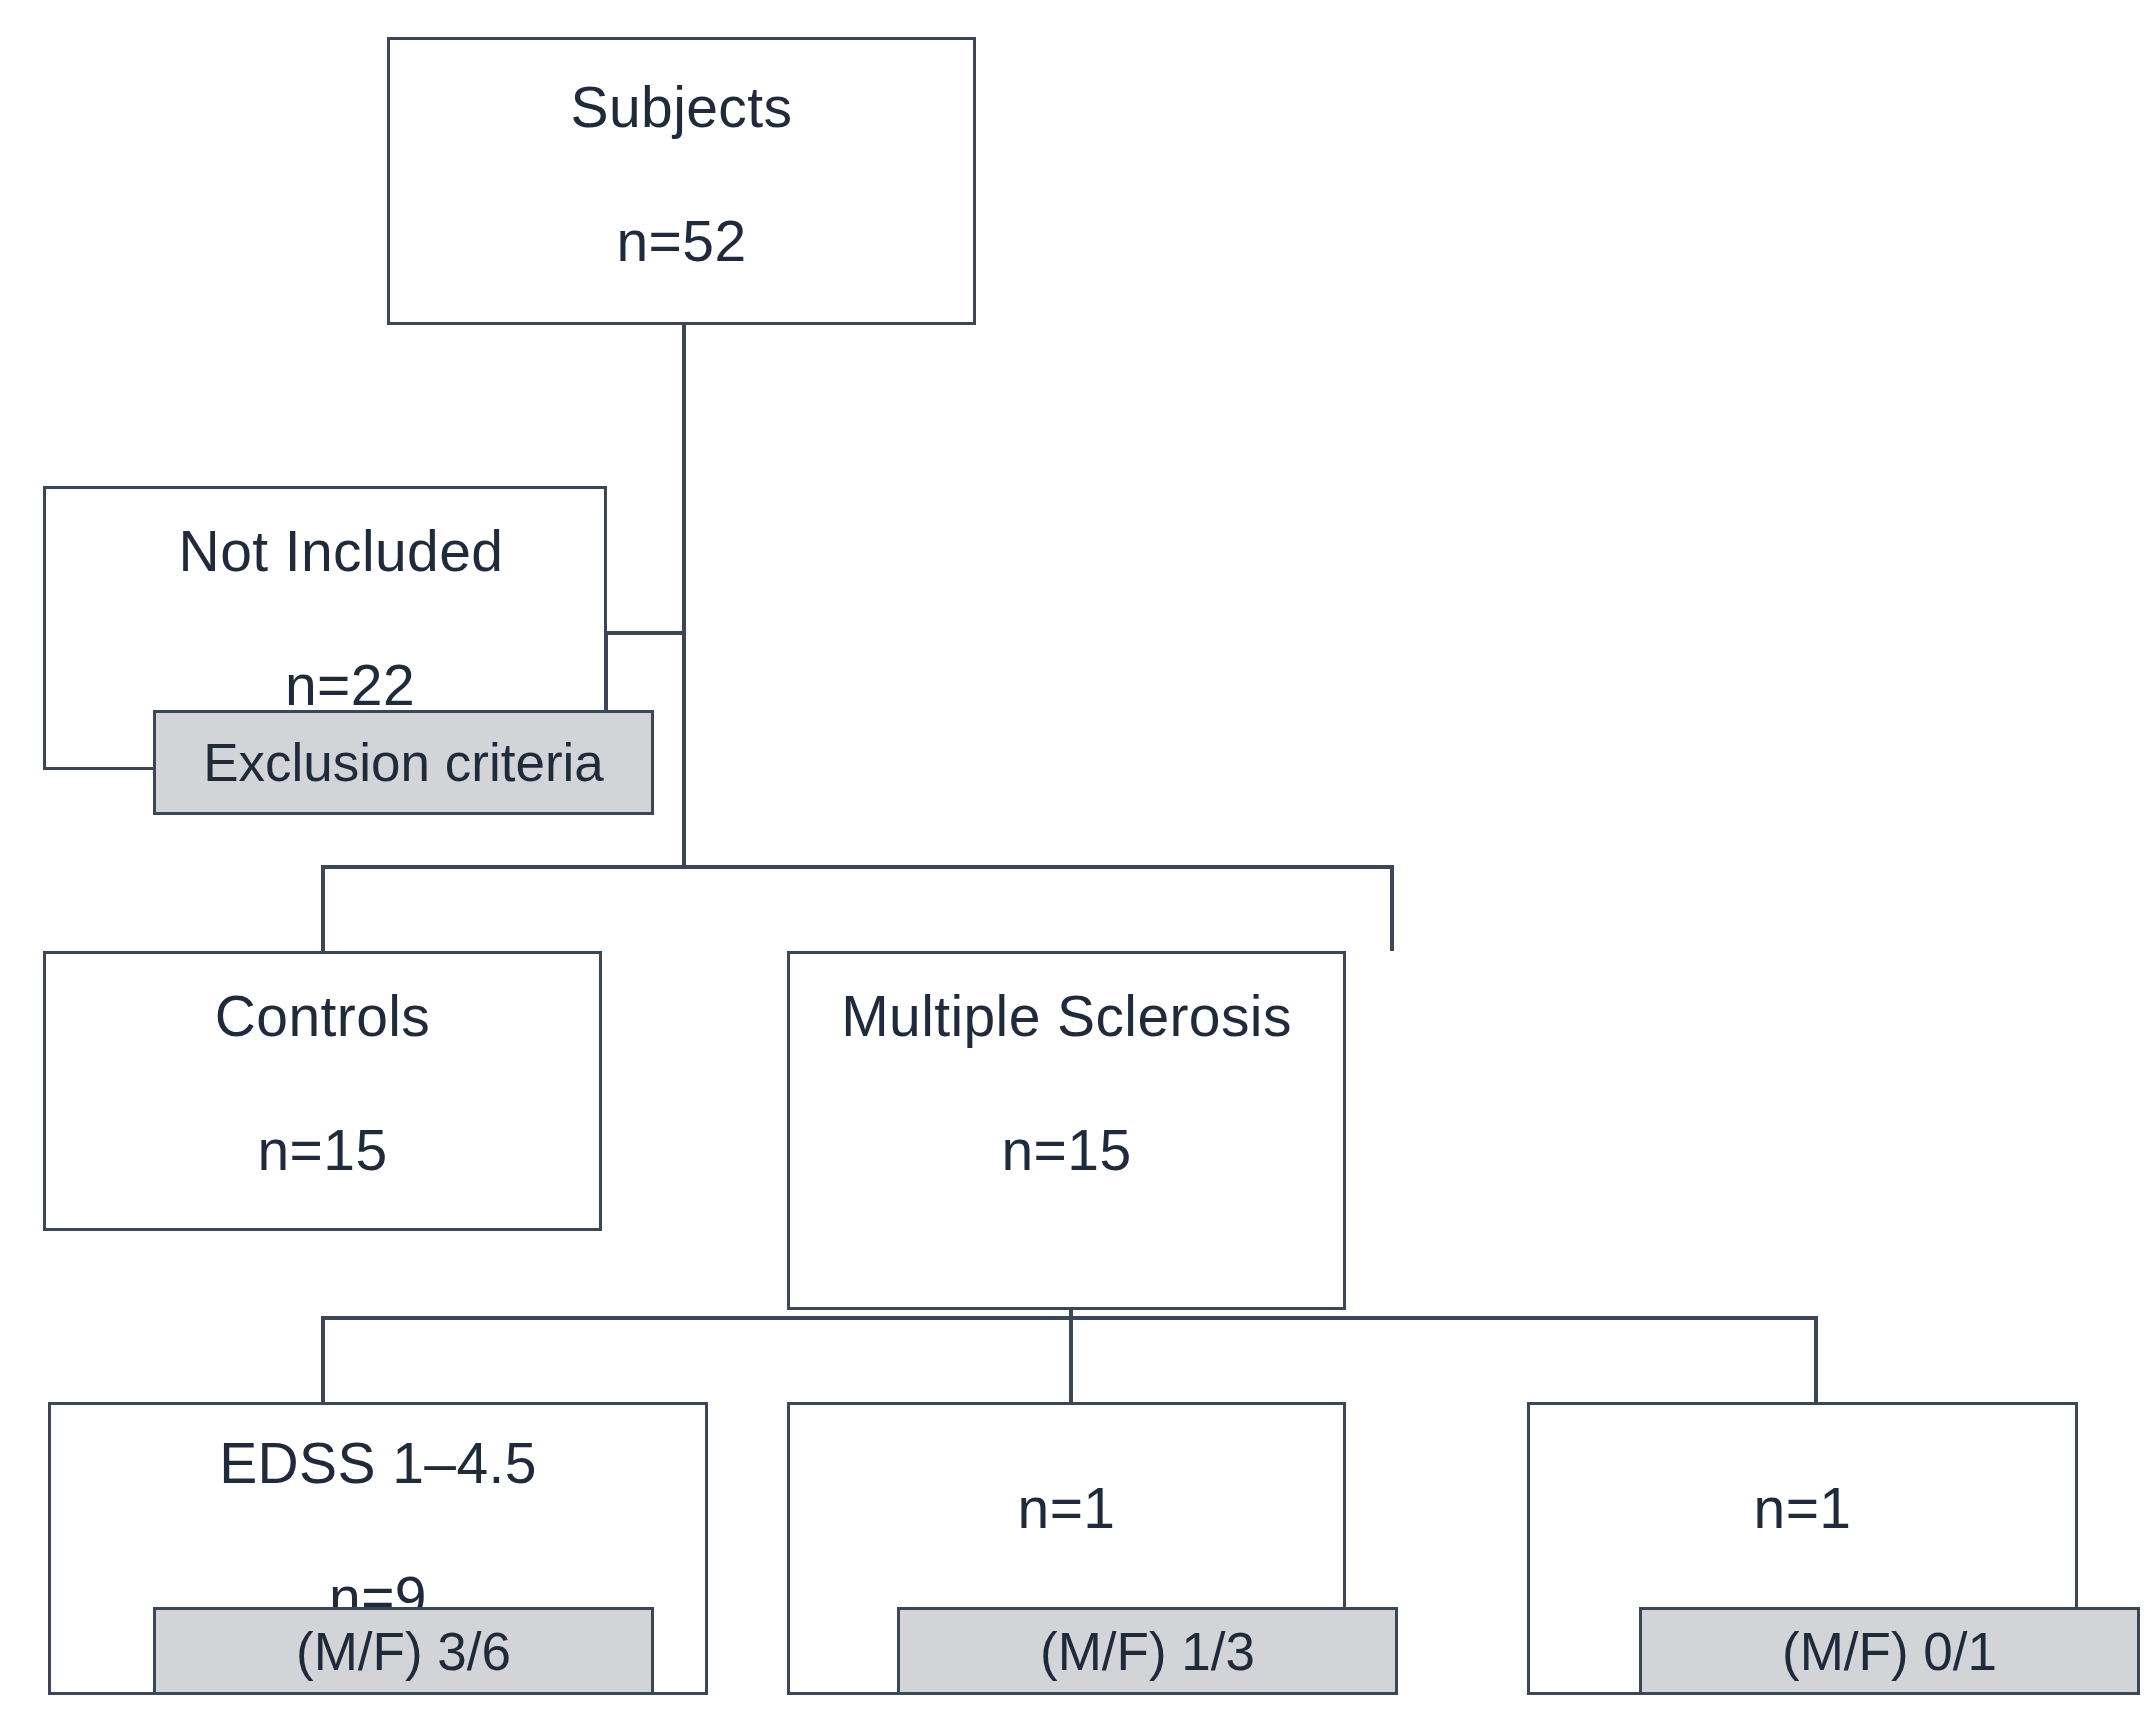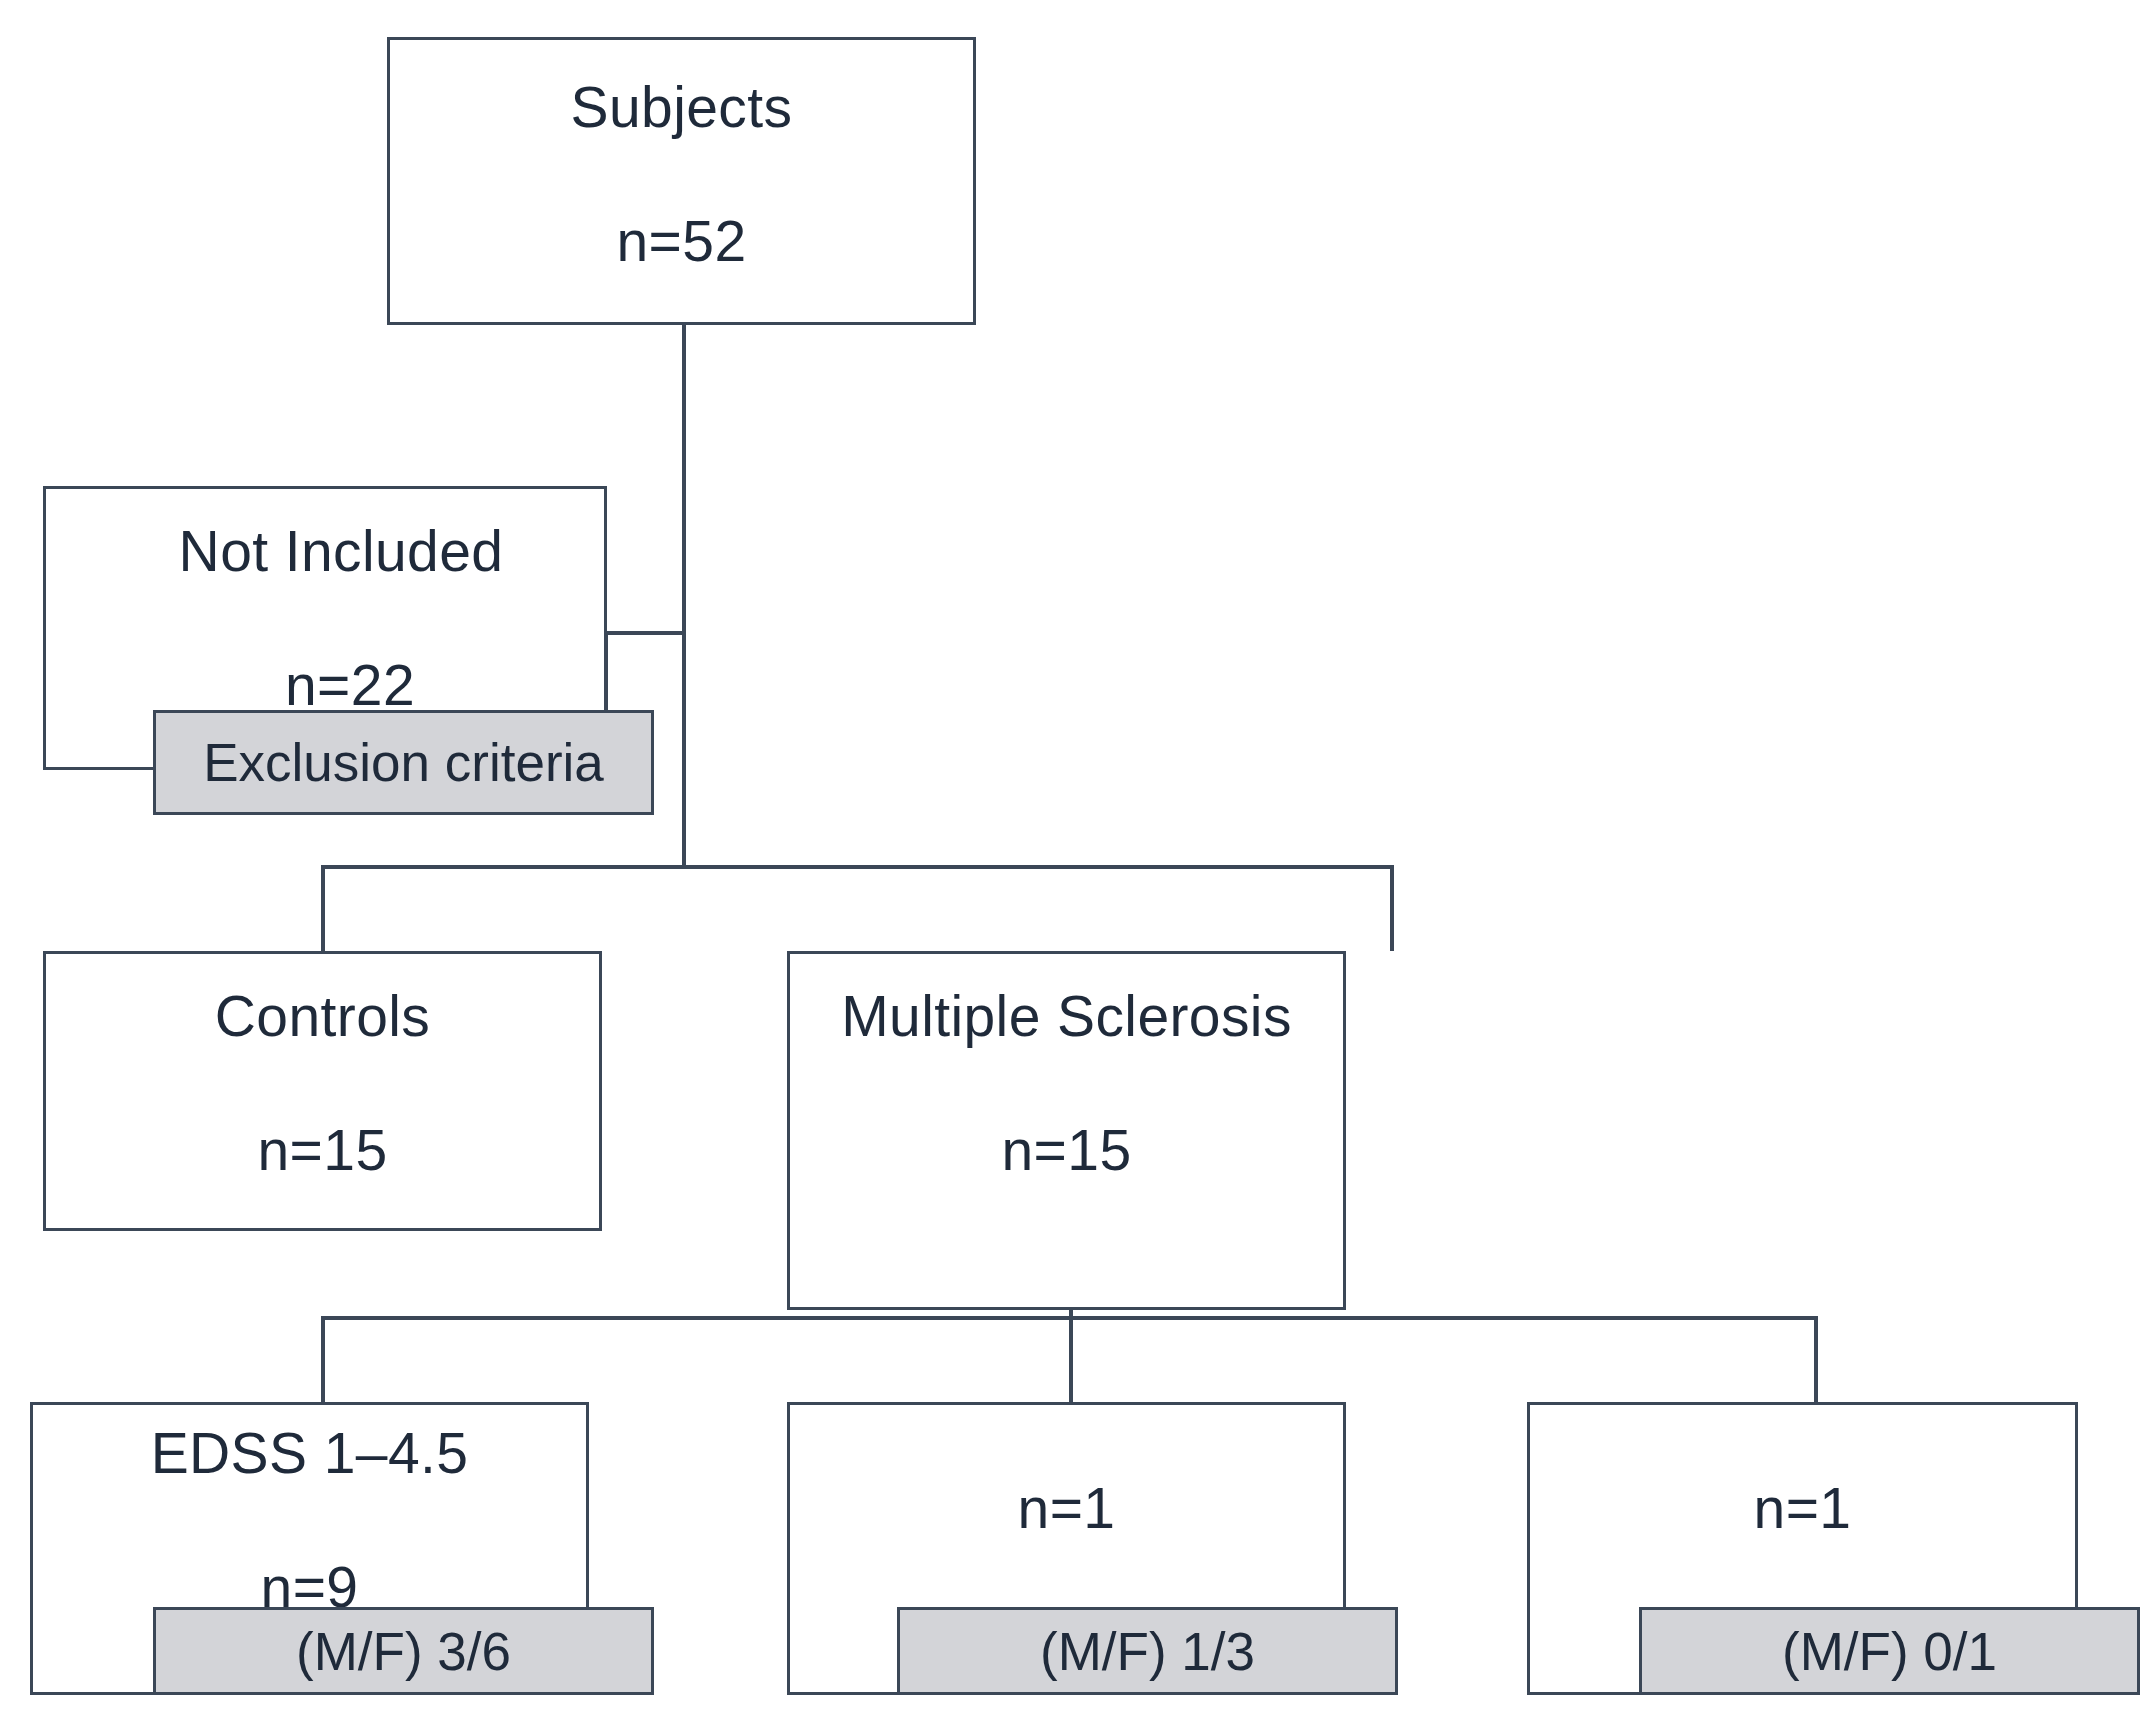--- a/index.html
+++ b/index.html
@@ -107,21 +107,21 @@
   <div class="box" style="left:43px; top:951px; width:559px; height:280px; padding-top:34px;">
     <div class="line1">Controls</div>
     <div class="line2" style="margin-top:41px;">n=15</div>
   </div>
 
   <div class="box" style="left:787px; top:951px; width:559px; height:359px; padding-top:34px;">
     <div class="line1">Multiple Sclerosis</div>
     <div class="line2" style="margin-top:41px;">n=15</div>
   </div>
 
-  <div class="box" style="left:30px; top:1402px; width:559px; height:293px; padding-top:20px;">
+  <div class="box" style="left:48px; top:1402px; width:660px; height:293px; padding-top:30px;">
     <div class="line1">EDSS 1–4.5</div>
     <div class="line2" style="margin-top:41px;">n=9</div>
   </div>
   <div class="gbox" style="left:153px; top:1607px; width:501px; height:88px;">
     <span>(M/F) 3/6</span>
   </div>
 
   <div class="box" style="left:787px; top:1402px; width:559px; height:293px; padding-top:34px;">
     <div class="line2" style="margin-top:41px;">n=1</div>
   </div>

